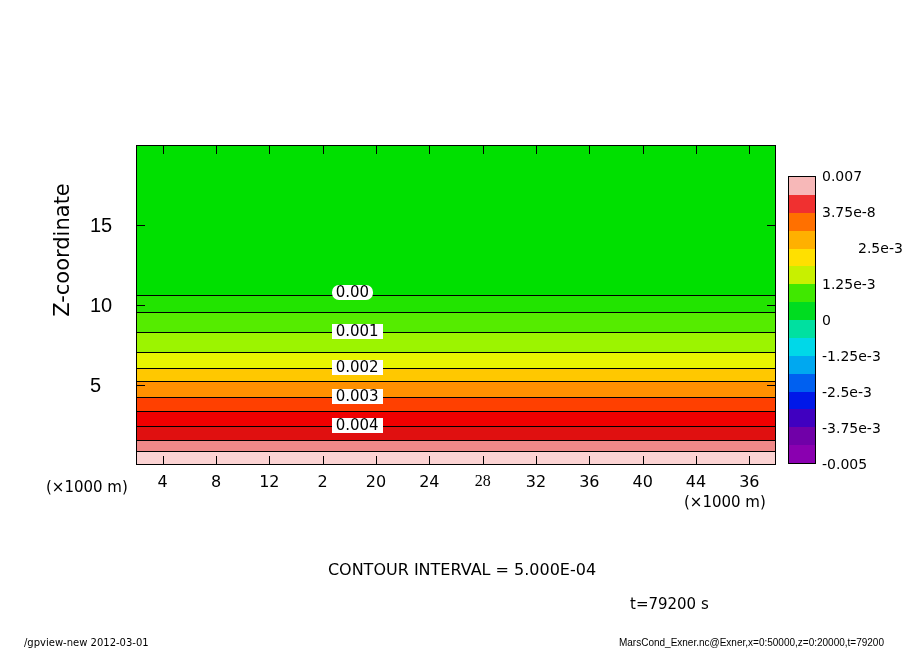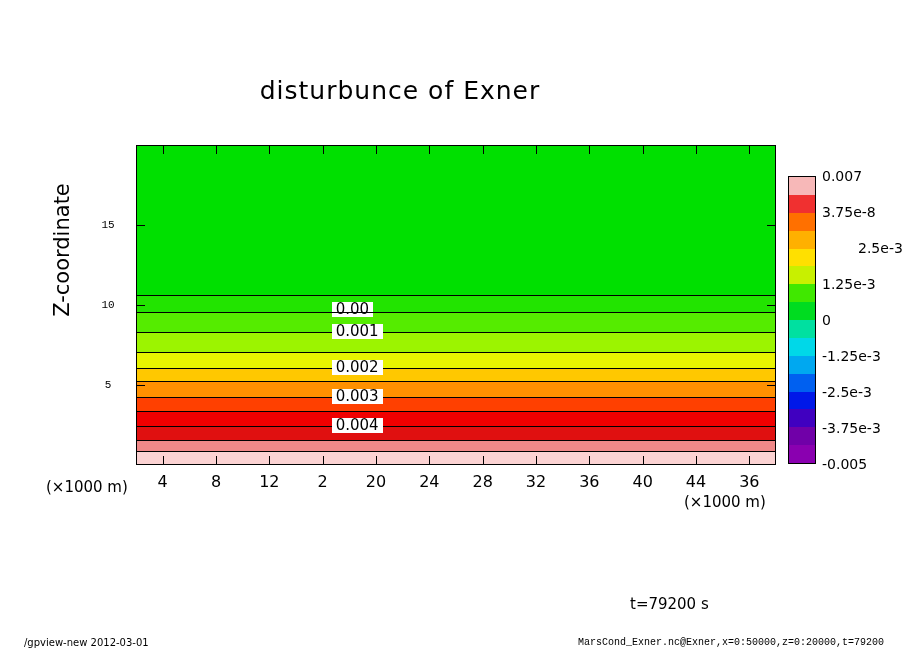--- a/index.html
+++ b/index.html
@@ -77,24 +77,24 @@
   }
   .xticklabel {
     position: absolute;
     font-size: 16px;
     text-align: center;
     transform: translateX(-50%);
     font-family: "DejaVu Sans", sans-serif;
   }
   .yticklabel {
     position: absolute;
-    font-size: 11px;
-    text-align: center;
+    font-size: 20px;
+    text-align: left;
     transform: translateY(-50%);
-    font-family: Liberation Mono, monospace;
+    font-family: Liberation Sans, sans-serif;
   }
 
   
   #ylabel {
     left: -38px;
     top: 238px;
     width: 200px;
     text-align: center;
     font-size: 21px;
     transform: rotate(-90deg);
@@ -153,46 +153,45 @@
     left: 24px;
     top: 637px;
     font-size: 10px;
     font-family: "DejaVu Sans", sans-serif;
   }
   #footer-right {
     right: 20px;
     top: 637px;
     font-size: 10px;
     text-align: right;
-    font-family: Liberation Mono, monospace;
+    font-family: Liberation Sans, sans-serif;
     padding-left: 47px;
   }
 </style>
 </head>
 <body>
 
 <div id="root">
 
-  <div class="abs" id="chart-title">disturbunce of Exner</div>
 
   <div class="abs" id="plot-frame">
       <div class="band" style="top: 0px; height: 148.8px; background: rgb(0, 224, 0);"></div>
       <div class="band" style="top: 148.8px; height: 16.8px; background: rgb(34, 228, 0);"></div>
       <div class="band" style="top: 165.6px; height: 20.8px; background: rgb(85, 236, 0);"></div>
       <div class="band" style="top: 186.4px; height: 20px; background: rgb(156, 244, 0);"></div>
       <div class="band" style="top: 206.4px; height: 16px; background: rgb(232, 244, 0);"></div>
       <div class="band" style="top: 222.4px; height: 12.8px; background: rgb(255, 200, 0);"></div>
       <div class="band" style="top: 235.2px; height: 16px; background: rgb(255, 144, 0);"></div>
       <div class="band" style="top: 251.2px; height: 13.6px; background: rgb(255, 64, 0);"></div>
       <div class="band" style="top: 264.8px; height: 15.2px; background: rgb(240, 0, 0);"></div>
       <div class="band" style="top: 280px; height: 13.6px; background: rgb(224, 16, 16);"></div>
       <div class="band" style="top: 293.6px; height: 11.2px; background: rgb(240, 136, 136);"></div>
       <div class="band" style="top: 304.8px; height: 15.2px; background: rgb(251, 210, 210);"></div>
       <div class="contour-line" style="top: 148.8px;"></div>
-      <div class="contour-label" style="top: 156px; left: 194.667px;">0.00</div>
+      <div class="contour-label" style="top: 139px; left: 194.667px; border-radius: 7px;">0.00</div>
       <div class="contour-line" style="top: 165.6px;"></div>
       <div class="contour-line" style="top: 186.4px;"></div>
       <div class="contour-label" style="top: 178.4px; left: 194.667px;">0.001</div>
       <div class="contour-line" style="top: 206.4px;"></div>
       <div class="contour-line" style="top: 222.4px;"></div>
       <div class="contour-label" style="top: 214.4px; left: 194.667px;">0.002</div>
       <div class="contour-line" style="top: 235.2px;"></div>
       <div class="contour-line" style="top: 251.2px;"></div>
       <div class="contour-label" style="top: 243.2px; left: 194.667px;">0.003</div>
       <div class="contour-line" style="top: 264.8px;"></div>
@@ -219,20 +218,21 @@
       <div class="cb-seg" style="height: 6.25%; background: rgb(0, 224, 160);"></div>
       <div class="cb-seg" style="height: 6.25%; background: rgb(0, 216, 232);"></div>
       <div class="cb-seg" style="height: 6.25%; background: rgb(0, 168, 240);"></div>
       <div class="cb-seg" style="height: 6.25%; background: rgb(0, 96, 240);"></div>
       <div class="cb-seg" style="height: 6.25%; background: rgb(0, 24, 232);"></div>
       <div class="cb-seg" style="height: 6.25%; background: rgb(64, 0, 192);"></div>
       <div class="cb-seg" style="height: 6.25%; background: rgb(112, 0, 168);"></div>
       <div class="cb-seg" style="height: 6.25%; background: rgb(138, 0, 176);"></div>
     </div>
 
+  <div class="abs" id="contour-interval">CONTOUR INTERVAL = 5.000E-04</div>
   <div class="abs" id="time-label">t=79200 s</div>
 
   <div class="abs" id="footer-left">/gpview-new  2012-03-01</div>
   <div class="abs" id="footer-right">MarsCond_Exner.nc@Exner,x=0:50000,z=0:20000,t=79200</div>
 
 <div class="tick-x" style="left: 162.667px; top: 456px; height: 9px;"></div>
     <div class="tick-x" style="left: 162.667px; top: 145px; height: 9px;"></div>
     <div class="xticklabel" style="left: 162.667px; top: 472px;">4</div>
     <div class="tick-x" style="left: 216px; top: 456px; height: 9px;"></div>
     <div class="tick-x" style="left: 216px; top: 145px; height: 9px;"></div>
@@ -244,21 +244,21 @@
     <div class="tick-x" style="left: 322.667px; top: 145px; height: 9px;"></div>
     <div class="xticklabel" style="left: 322.667px; top: 472px;">2</div>
     <div class="tick-x" style="left: 376px; top: 456px; height: 9px;"></div>
     <div class="tick-x" style="left: 376px; top: 145px; height: 9px;"></div>
     <div class="xticklabel" style="left: 376px; top: 472px;">20</div>
     <div class="tick-x" style="left: 429.333px; top: 456px; height: 9px;"></div>
     <div class="tick-x" style="left: 429.333px; top: 145px; height: 9px;"></div>
     <div class="xticklabel" style="left: 429.333px; top: 472px;">24</div>
     <div class="tick-x" style="left: 482.667px; top: 456px; height: 9px;"></div>
     <div class="tick-x" style="left: 482.667px; top: 145px; height: 9px;"></div>
-    <div class="xticklabel" style="left: 482.667px; top: 472px;">28</div>
+    <div class="xticklabel" style="left: 482.667px; top: 472px; font-family: Liberation Serif, serif;">28</div>
     <div class="tick-x" style="left: 536px; top: 456px; height: 9px;"></div>
     <div class="tick-x" style="left: 536px; top: 145px; height: 9px;"></div>
     <div class="xticklabel" style="left: 536px; top: 472px;">32</div>
     <div class="tick-x" style="left: 589.333px; top: 456px; height: 9px;"></div>
     <div class="tick-x" style="left: 589.333px; top: 145px; height: 9px;"></div>
     <div class="xticklabel" style="left: 589.333px; top: 472px;">36</div>
     <div class="tick-x" style="left: 642.667px; top: 456px; height: 9px;"></div>
     <div class="tick-x" style="left: 642.667px; top: 145px; height: 9px;"></div>
     <div class="xticklabel" style="left: 642.667px; top: 472px;">40</div>
     <div class="tick-x" style="left: 696px; top: 456px; height: 9px;"></div>

